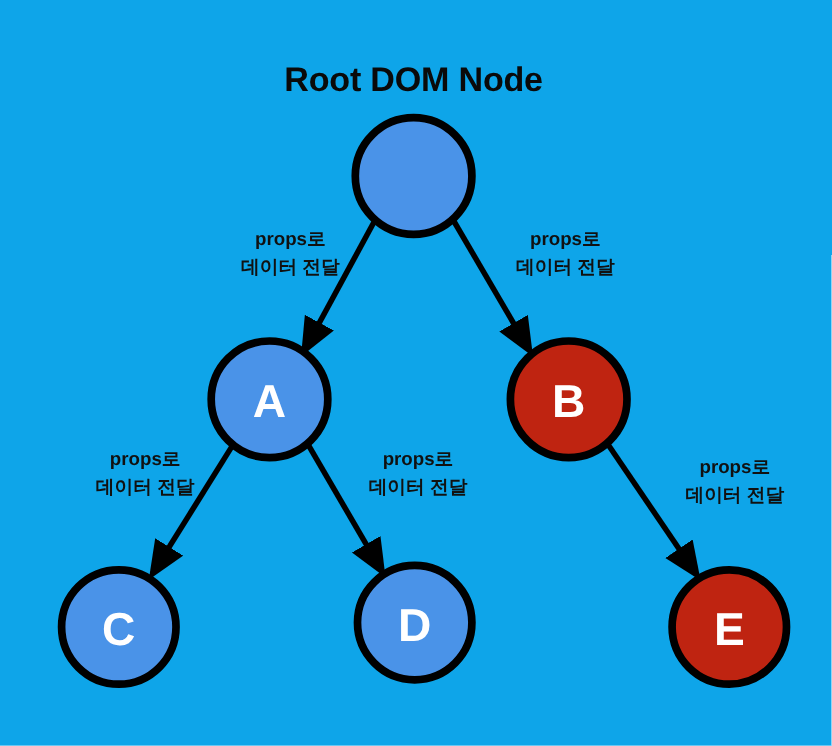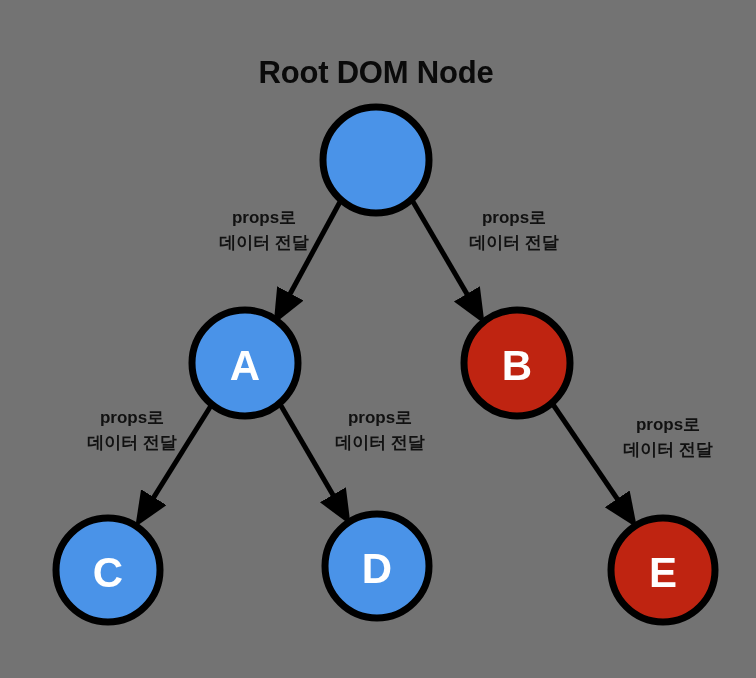--- a/index.html
+++ b/index.html
@@ -10,21 +10,21 @@
   body {
     width: 756px;
     height: 678px;
     overflow: hidden;
     font-family: "Liberation Sans", "DejaVu Sans", sans-serif;
   }
   #diagram-root {
     position: relative;
     width: 756px;
     height: 678px;
-    background: #737373;
+    background: #0ea5e9;
   }
   #tree-svg {
     position: absolute;
     left: 0;
     top: 0;
     width: 756px;
     height: 678px;
     display: block;
   }
   .diagram-title {

